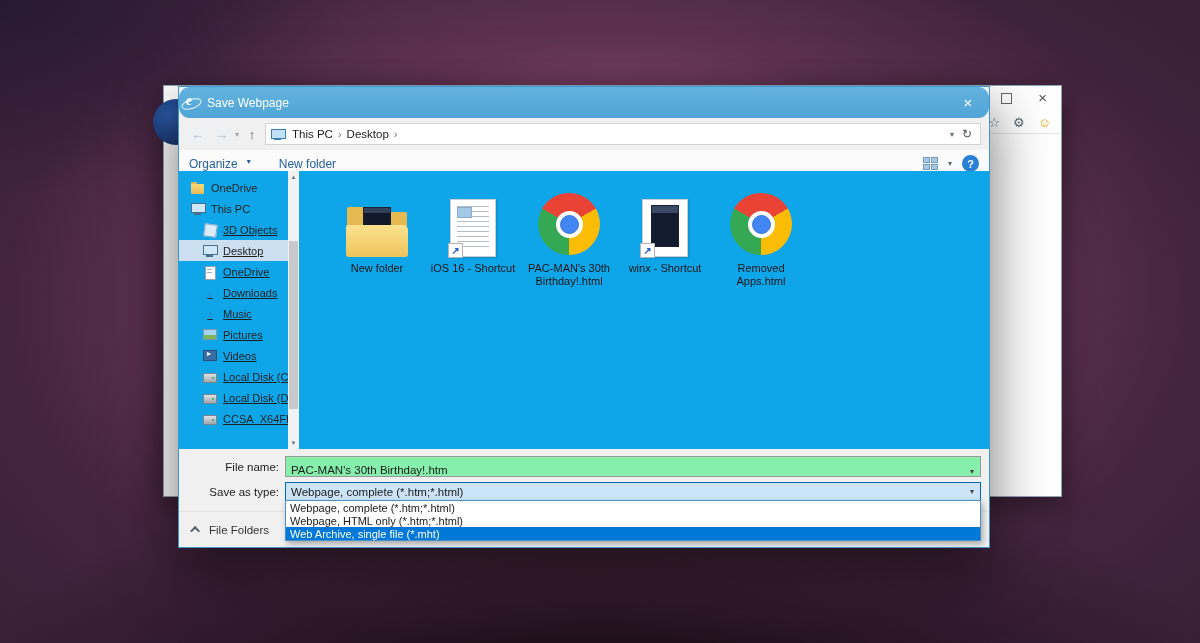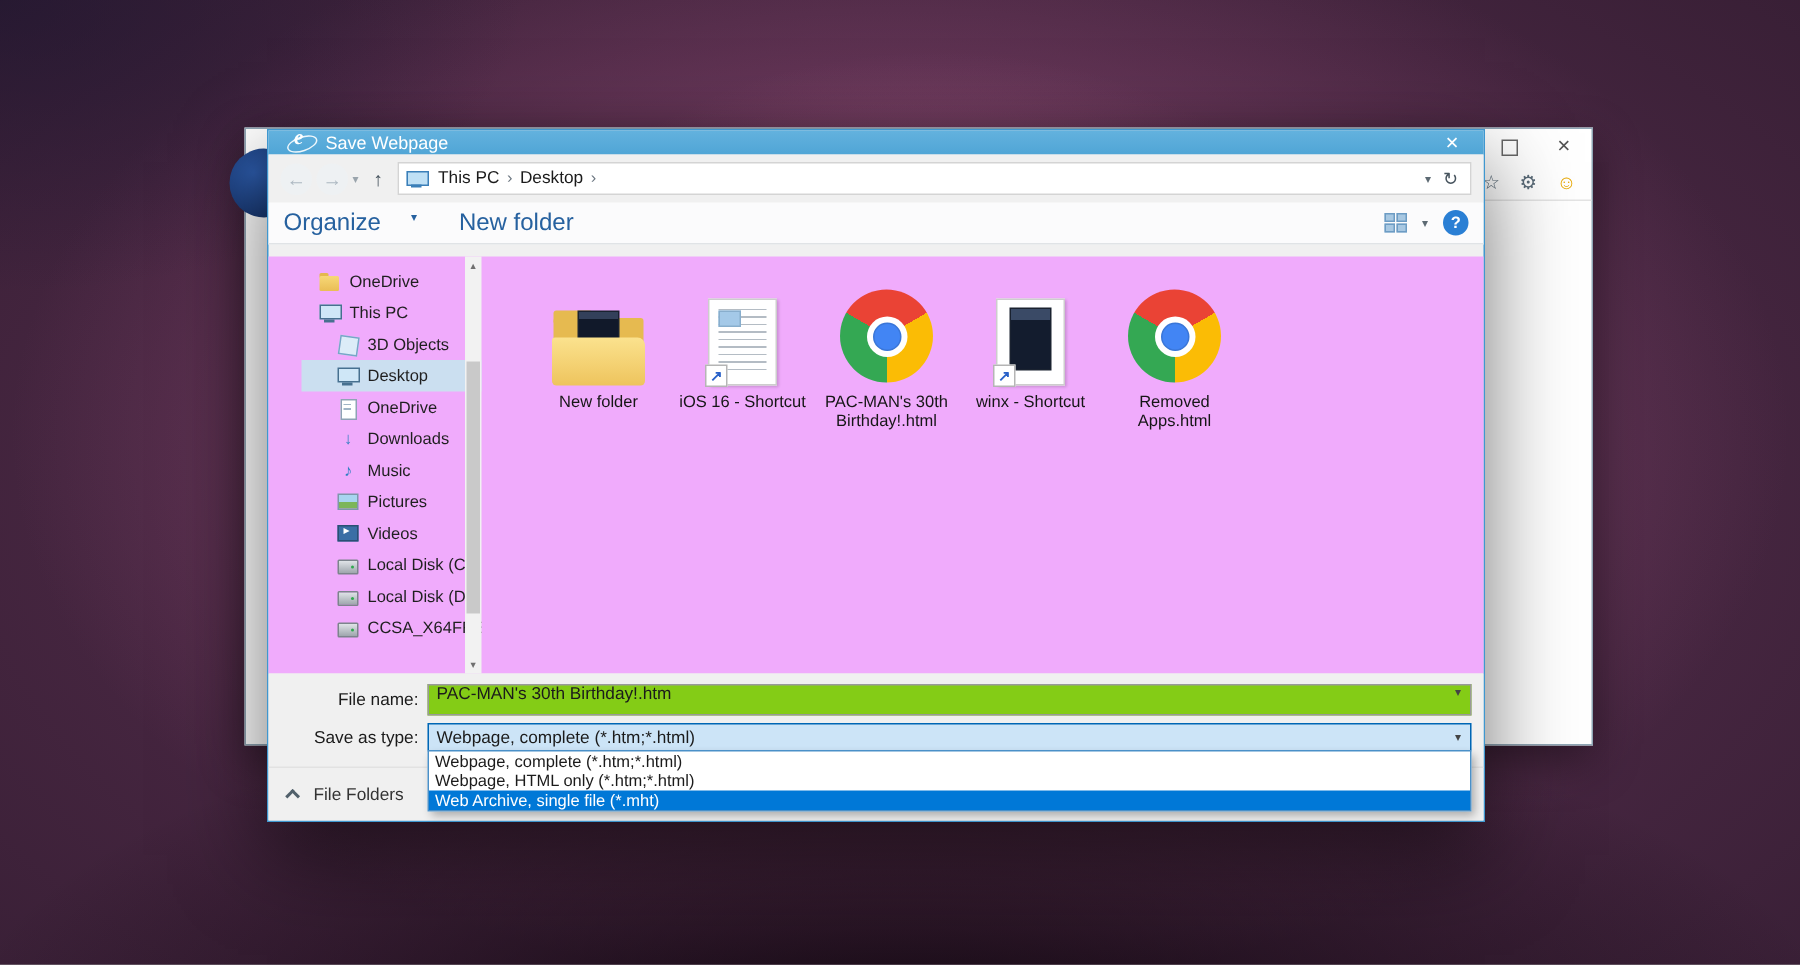--- a/index.html
+++ b/index.html
@@ -32,21 +32,21 @@
   .bgw-gear::before{ content:"\2699"; color:#5a6b78; font-size:13px; }
   .bgw-smiley::before{ content:"\263A"; color:#e8a800; font-size:13px; }
   .bgw-circle{ position:absolute; left:-11px; top:13px; width:46px; height:46px; border-radius:50%;
     background:radial-gradient(circle at 35% 35%, #2c5aa8, #122c5e); }
 
   
   .dialog{ position:absolute; left:178px; top:86px; width:812px; height:462px;
     background:#f0f0f0; border:1px solid #3f97cf;
     box-shadow:0 22px 55px rgba(0,0,0,.55); }
 
-  .titlebar{ height:16px; background:linear-gradient(#63b2de,#50a5d6); display:flex; align-items:center; padding:0 4px 0 14px; }
+  .titlebar{ height:31px; background:linear-gradient(#63b2de,#50a5d6); display:flex; align-items:center; padding:0 4px 0 4px;border-radius:11px; }
   .ie-icon{ position:relative; width:16px; height:16px; color:#fff; }
   .ie-icon::before{ content:"e"; position:absolute; left:3px; top:-2px; font:italic bold 14px "Liberation Serif",serif; }
   .ie-icon::after{ content:""; position:absolute; left:-2px; top:4px; width:19px; height:8px; border:1px solid rgba(255,255,255,.9);
     border-radius:50%; transform:rotate(-18deg); }
   .dlg-title{ color:#fff; font-size:12px; margin-left:8px; }
   .dlg-close{ margin-left:auto; width:34px; height:24px; display:flex; align-items:center; justify-content:center; }
   .dlg-close::before{ content:"\00D7"; color:#fff; font-size:15px; }
 
   
   .navbar{ height:32px; display:flex; align-items:center; gap:3px; padding:0 8px; background:#f0f0f0; }
@@ -71,38 +71,38 @@
   .addr-refresh::before{ content:"\21BB"; }
   .searchbox{ width:188px; height:22px; background:#fff; border:1px solid #d4d4d4; display:flex; align-items:center; padding:0 5px; }
   .searchbox input{ flex:1; border:none; outline:none; font:11.5px "Liberation Sans",sans-serif; color:#333; min-width:0; }
   .searchbox input::placeholder{ color:#767676; }
   .mag{ position:relative; width:12px; height:12px; }
   .mag::before{ content:""; position:absolute; left:1px; top:1px; width:7px; height:7px; border:1.5px solid #6d7a84; border-radius:50%; }
   .mag::after{ content:""; position:absolute; left:8px; top:8px; width:4px; height:1.5px; background:#6d7a84; transform:rotate(45deg); }
 
   
   .cmdbar{ height:28px; display:flex; align-items:center; padding:0 10px; background:#fbfbfc; border-bottom:1px solid #e0e3e6; }
-  .cmd-link{ color:#26619f; font-size:16px; display:flex; align-items:flex-start; gap:20px; }
+  .cmd-link{ color:#26619f; font-size:12px; display:flex; align-items:flex-start; gap:9px; }
   .cmd-caret{ font-size:8px; color:#26619f; }
   .cmd-caret::before{ content:"\25BE"; }
   .cmd-newfolder{ margin-left:28px; }
   .cmd-right{ margin-left:auto; display:flex; align-items:center; gap:10px; }
   .views-icon{ display:grid; grid-template-columns:7px 7px; grid-template-rows:6px 6px; gap:1px; }
   .views-icon span{ background:#a8c8e2; border:1px solid #6d9cc4; }
   .views-caret{ font-size:8px; color:#5d6a73; }
   .views-caret::before{ content:"\25BE"; }
   .help-btn{ width:17px; height:17px; border-radius:50%; background:#2a7fd4; color:#fff; display:flex; align-items:center; justify-content:center; }
   .help-btn::before{ content:"?"; font-size:11px; font-weight:bold; }
 
   
-  .dlg-body{ position:absolute; left:0; right:0; top:84px; bottom:98px; background:#f0abfc; display:flex;padding-left:22px; }
+  .dlg-body{ position:absolute; left:0; right:0; top:84px; bottom:98px; background:#0ea5e9; display:flex; }
 
   .sidebar{ width:120px; position:relative; padding-top:6px; }
   .side-item{ height:21px; display:flex; align-items:center; gap:6px; padding-left:12px; font-size:11px; color:#1f1f1f; white-space:nowrap; overflow:hidden; }
-  .side-item.child{ padding-left:24px; }
+  .side-item.child{ padding-left:24px;text-decoration:underline; }
   .side-item.selected{ background:#cbdff0; }
   .sic{ flex:none; position:relative; width:14px; height:12px; }
   .sic-folder{ }
   .sic-folder::before{ content:""; position:absolute; left:0; top:0; width:6px; height:3px; background:#e4b84e; border-radius:1px 1px 0 0; }
   .sic-folder::after{ content:""; position:absolute; left:0; top:2px; right:1px; bottom:0; background:linear-gradient(#f7d877,#e9bd55); border-radius:1px; }
   .sic-monitor::before{ content:""; position:absolute; left:0; top:0; width:13px; height:8px; background:#cfe7f7; border:1px solid #47708f; }
   .sic-monitor::after{ content:""; position:absolute; left:3px; bottom:0; width:7px; height:2px; background:#47708f; }
   .sic-3d::before{ content:""; position:absolute; left:1px; top:0; width:11px; height:11px; background:#dcecf8; border:1px solid #78a5c8; transform:rotate(8deg); }
   .sic-doc::before{ content:""; position:absolute; left:2px; top:0; width:9px; height:12px; background:#fff; border:1px solid #8fa3b5; }
   .sic-doc::after{ content:""; position:absolute; left:4px; top:3px; width:5px; height:6px;
@@ -151,21 +151,21 @@
   .chrome{ width:62px; height:62px; border-radius:50%; margin-bottom:2px;
     background:conic-gradient(from -60deg,#ea4335 0 120deg,#fbbc05 120deg 240deg,#34a853 240deg 360deg);
     display:flex; align-items:center; justify-content:center; }
   .chrome-hub{ width:27px; height:27px; border-radius:50%; background:#fff; display:flex; align-items:center; justify-content:center; }
   .chrome-core{ width:19px; height:19px; border-radius:50%; background:#4285f4; border:1px solid #3a76d8; }
 
   
   .fields{ position:absolute; left:0; right:0; bottom:36px; height:62px; background:#f0f0f0; padding-top:7px; }
   .frow{ display:flex; align-items:center; margin:0 8px 5px 8px; }
   .flabel{ width:92px; text-align:right; font-size:11.5px; color:#1b1b1b; margin-right:6px; flex:none; }
-  .fname-box{ flex:1; height:21px; background:#84cc16; border:1px solid #999; display:flex; align-items:flex-start; padding:0 2px 0 5px; }
+  .fname-box{ flex:1; height:21px; background:#86efac; border:1px solid #999; display:flex; align-items:flex-end; padding:0 2px 0 5px; }
   .fname-box input{ flex:1; border:none; outline:none; font:11.5px "Liberation Sans",sans-serif; color:#1b1b1b; min-width:0; background:transparent; }
   .box-caret{ color:#444; font-size:8px; padding:0 4px; }
   .box-caret::before{ content:"\25BE"; }
   .combo{ flex:1; height:19px; background:#cce4f7; border:1px solid #0066b4; display:flex; align-items:center; padding:0 2px 0 5px;
     font-size:11.5px; color:#1b1b1b; }
   .combo .combo-text{ flex:1; white-space:nowrap; overflow:hidden; }
 
   
   .dropdown{ position:absolute; left:106px; right:8px; top:413px; z-index:20; background:#fff; border:1px solid #4a90c8;
     box-shadow:2px 3px 6px rgba(0,0,0,.3); }

